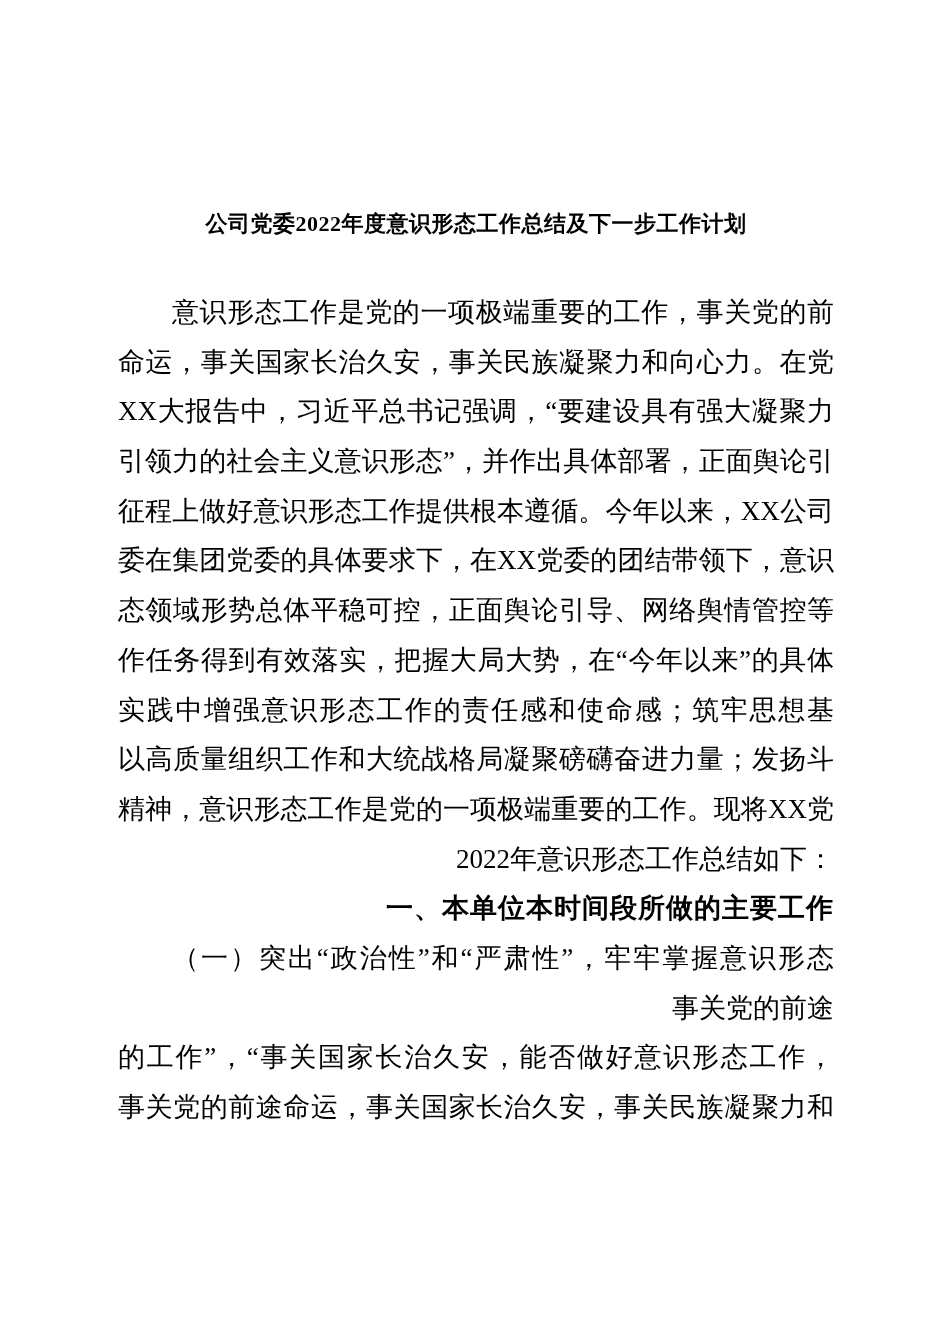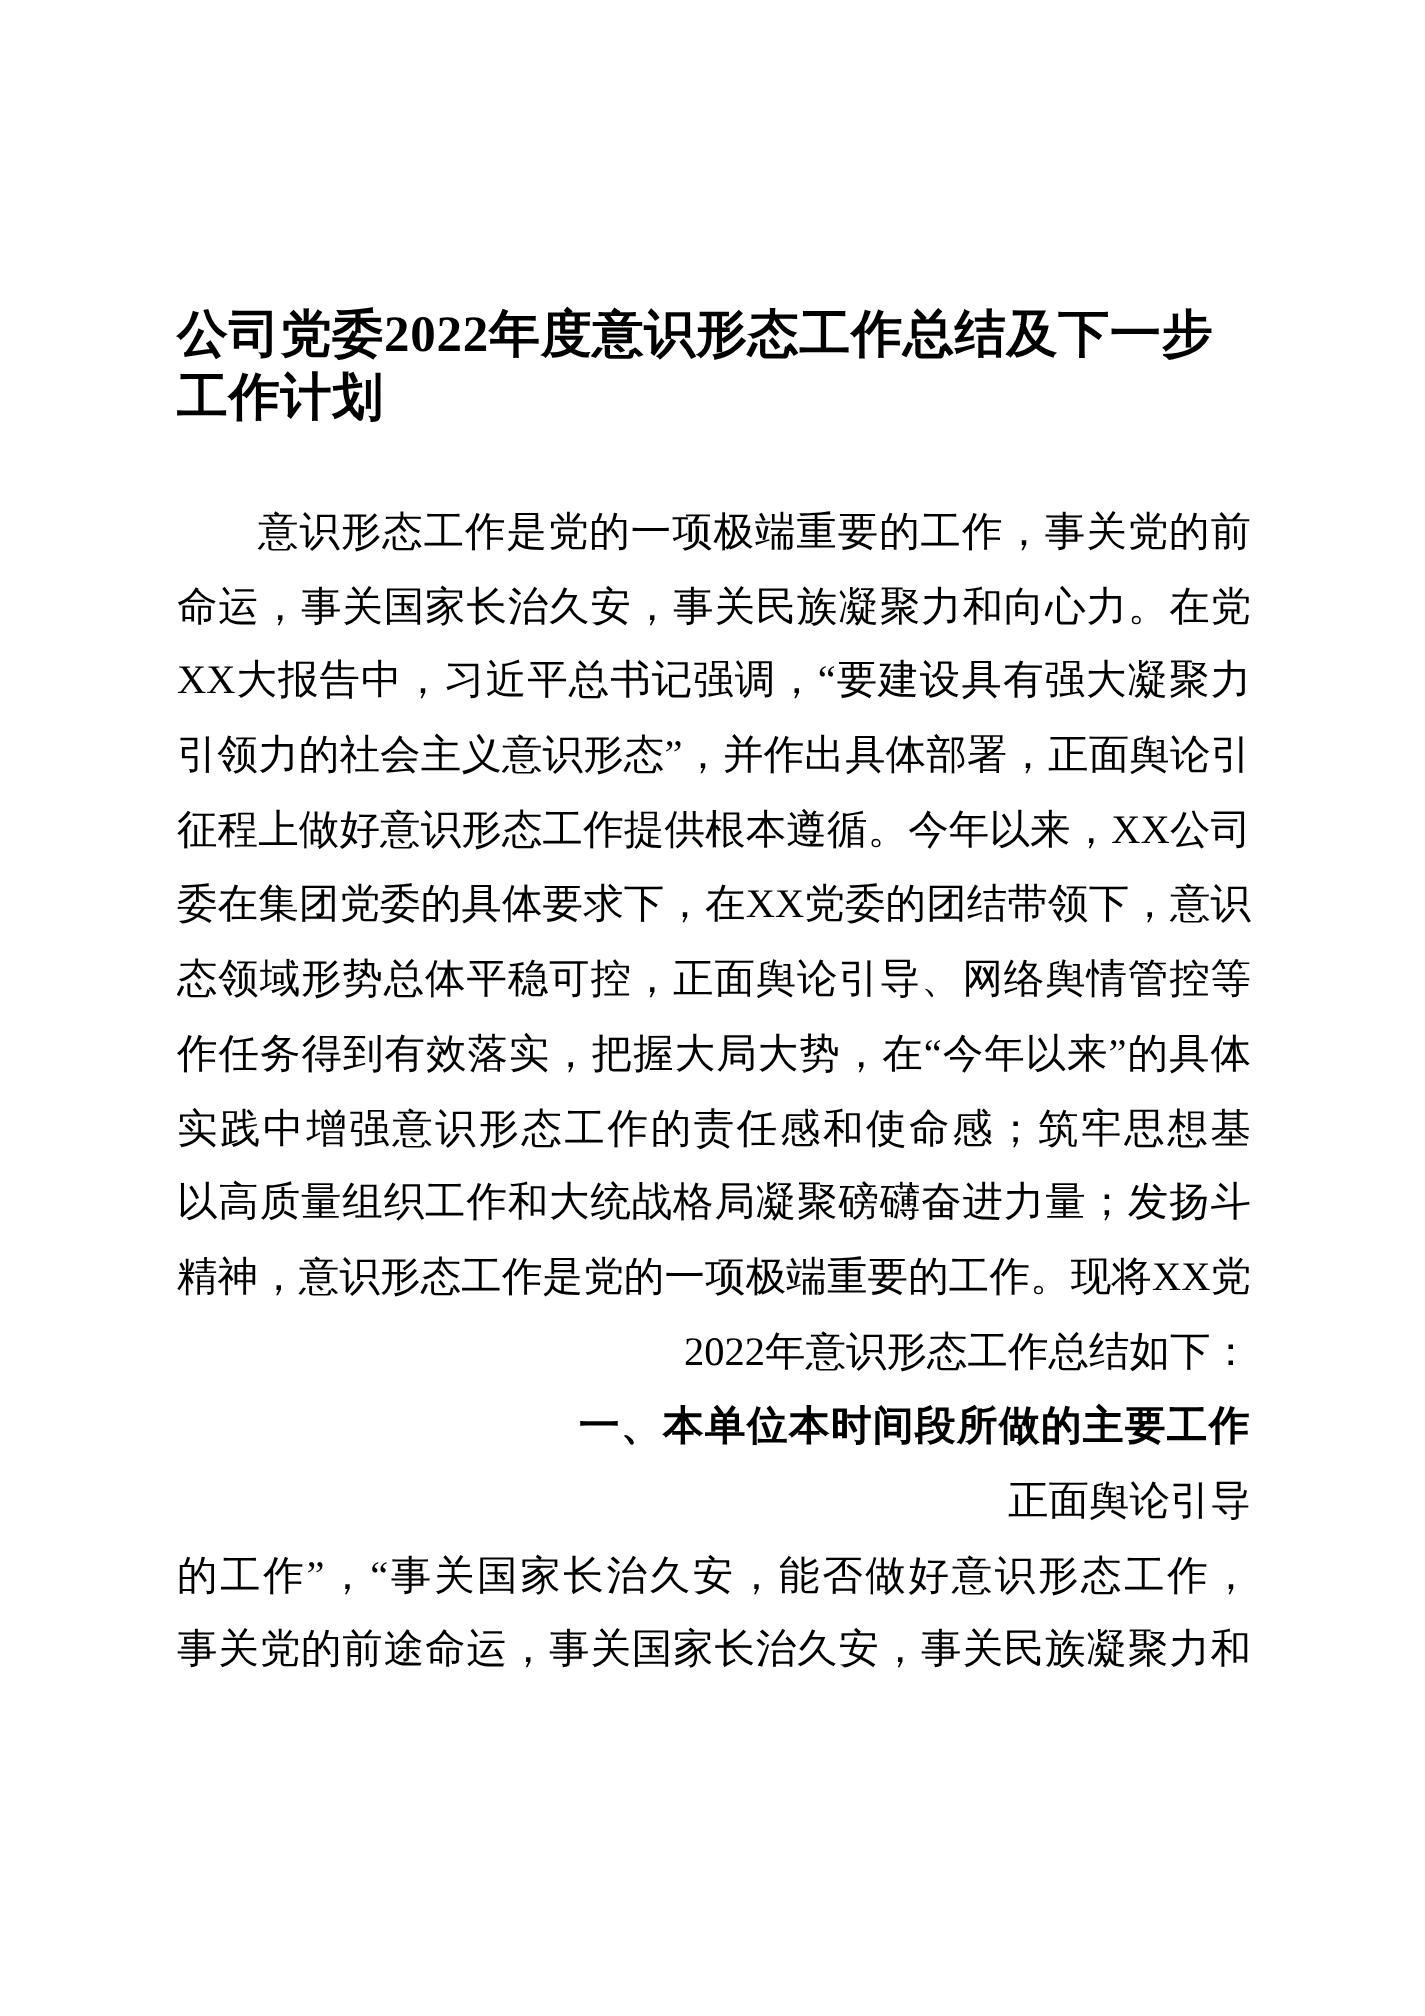--- a/index.html
+++ b/index.html
@@ -17,24 +17,24 @@
     overflow: hidden;
   }
   .content {
     position: absolute;
     left: 118px;
     top: 203px;
     width: 716px;
   }
   .doc-title {
     margin: 0 0 43px 0;
-    font-size: 34px;
+    font-size: 22px;
     font-weight: bold;
     line-height: 42px;
-    text-align: left;
+    text-align: center;
     letter-spacing: 0.5px;
   }
   .line {
     height: 49.7px;
     line-height: 49.7px;
     font-size: 27px;
     overflow: hidden;
   }
   
   .jl {
@@ -70,19 +70,20 @@
     <div class="line jl">委在集团党委的具体要求下，在XX党委的团结带领下，意识形</div>
     <div class="line jl">态领域形势总体平稳可控，正面舆论引导、网络舆情管控等工</div>
     <div class="line jl">作任务得到有效落实，把握大局大势，在“今年以来”的具体</div>
     <div class="line jl">实践中增强意识形态工作的责任感和使命感；筑牢思想基础，</div>
     <div class="line jl">以高质量组织工作和大统战格局凝聚磅礴奋进力量；发扬斗争</div>
     <div class="line jl">精神，意识形态工作是党的一项极端重要的工作。现将XX党委</div>
     <div class="line ll">2022年意识形态工作总结如下：</div>
 
     <div class="line ll indent section-heading">一、本单位本时间段所做的主要工作</div>
 
-    <div class="line ll">正面舆论引导</div>
+    <div class="line jl indent">（一）突出“政治性”和“严肃性”，牢牢掌握意识形态</div>
+    <div class="line ll">事关党的前途</div>
 
     <div class="line jl">的工作”，“事关国家长治久安，能否做好意识形态工作，</div>
     <div class="line jl">事关党的前途命运，事关国家长治久安，事关民族凝聚力和向</div>
 
   </div>
 </div>
 
 </body></html>

